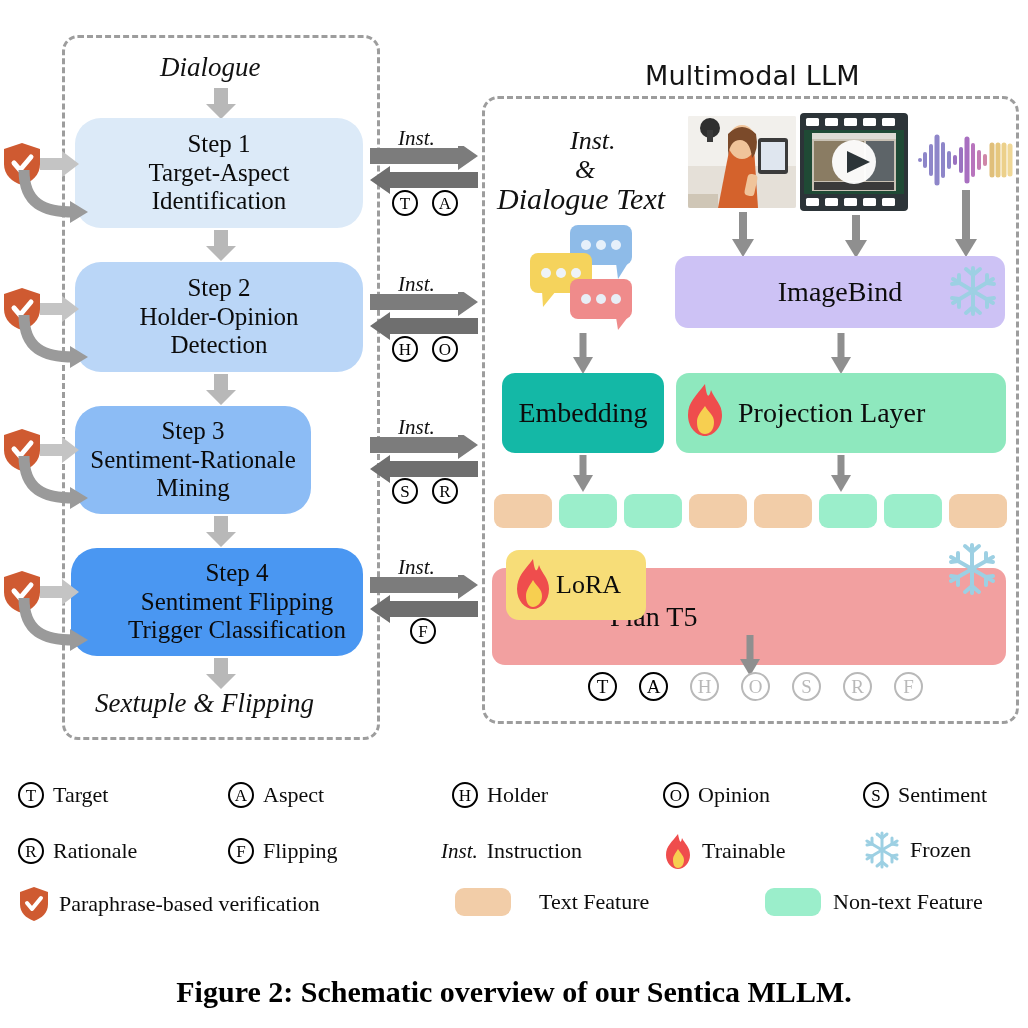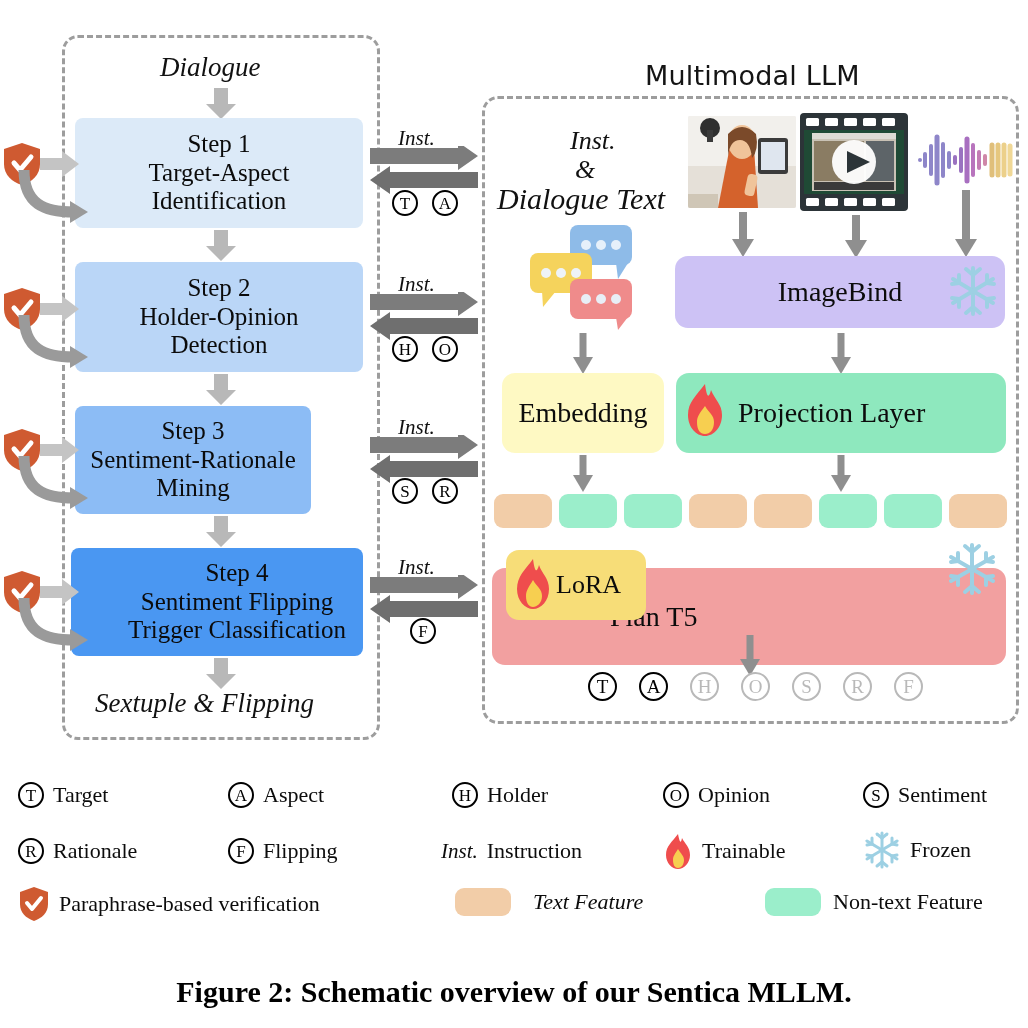--- a/index.html
+++ b/index.html
@@ -34,21 +34,21 @@
   .italic-label {
     font-style: italic;
     font-size: 27px;
     color: #111;
     font-family: "Liberation Serif", serif;
   }
 
   
   .step-box {
     position: absolute;
-    border-radius: 8px;
+    border-radius: 26px;
     display: flex;
     flex-direction: column;
     align-items: center;
     justify-content: center;
     text-align: center;
     color: #0b0b0b;
     font-size: 25px;
     line-height: 1.14;
     padding: 4px 6px;
   }
@@ -393,21 +393,21 @@
       <line x1="11" y1="34" x2="4" y2="33"></line>
         <line x1="11" y1="34" x2="11" y2="42"></line>
     </g>
   </svg>
 
   <svg class="v-arrow" style="left:830px; top:333px;" width="22" height="42">
     <line x1="11" y1="0" x2="11" y2="26" stroke="#8f8f8f" stroke-width="7"></line>
     <polygon points="1,24 21,24 11,41" fill="#8f8f8f"></polygon>
   </svg>
 
-  <div class="mblock" style="left:502px; top:373px; width:162px; height:80px; background:#fef9c3; justify-content:center;">
+  <div class="mblock" style="left:502px; top:373px; width:162px; height:80px; background:#14b8a6; justify-content:center;">
     <span>Embedding</span>
   </div>
 
   <div class="mblock" style="left:676px; top:373px; width:330px; height:80px; background:#8ee8be; justify-content:flex-start; padding-left:62px;">
     <span>Projection Layer</span>
   </div>
   <svg class="abs" style="left:682px; top:382px;" width="46" height="56">
     <path d="M23 2 C14 14 6 20 6 33 C6 45 14 54 23 54 C32 54 40 45 40 33 C40 22 33 18 29 8 C27 16 25 17 23 2 Z" fill="#ef4d4d"></path>
     <path d="M23 24 C18 31 15 34 15 40 C15 48 18 52 23 52 C28 52 32 48 32 40 C32 33 27 31 23 24 Z" fill="#f7cf50"></path>
   </svg>
@@ -539,21 +539,21 @@
     <span>Trainable</span>
   </div>
 
   <div class="legend-item" style="left:18px; top:886px;">
     <svg width="32" height="36">
       <path d="M16 1 L30 6 V18 C30 27 24 32 16 35 C8 32 2 27 2 18 V6 Z" fill="#cf5a31"></path>
       <path d="M9 17 L14 23 L23 12" stroke="#fff" stroke-width="4" fill="none" stroke-linecap="round" stroke-linejoin="round"></path>
     </svg>
     <span>Paraphrase-based verification</span>
   </div>
-  <div class="legend-item" style="left:455px; top:888px; gap:22px;font-style:italic;">
+  <div class="legend-item" style="left:455px; top:888px; gap:28px;">
     <span class="legend-swatch" style="background:#f2cda8;"></span>
     <span>Text Feature</span>
   </div>
   <div class="legend-item" style="left:765px; top:888px; gap:12px;">
     <span class="legend-swatch" style="background:#9beecb;"></span>
     <span>Non-text Feature</span>
   </div>
 
   <div class="caption" style="top:975px;">Figure 2: Schematic overview of our Sentica MLLM.</div>
 

